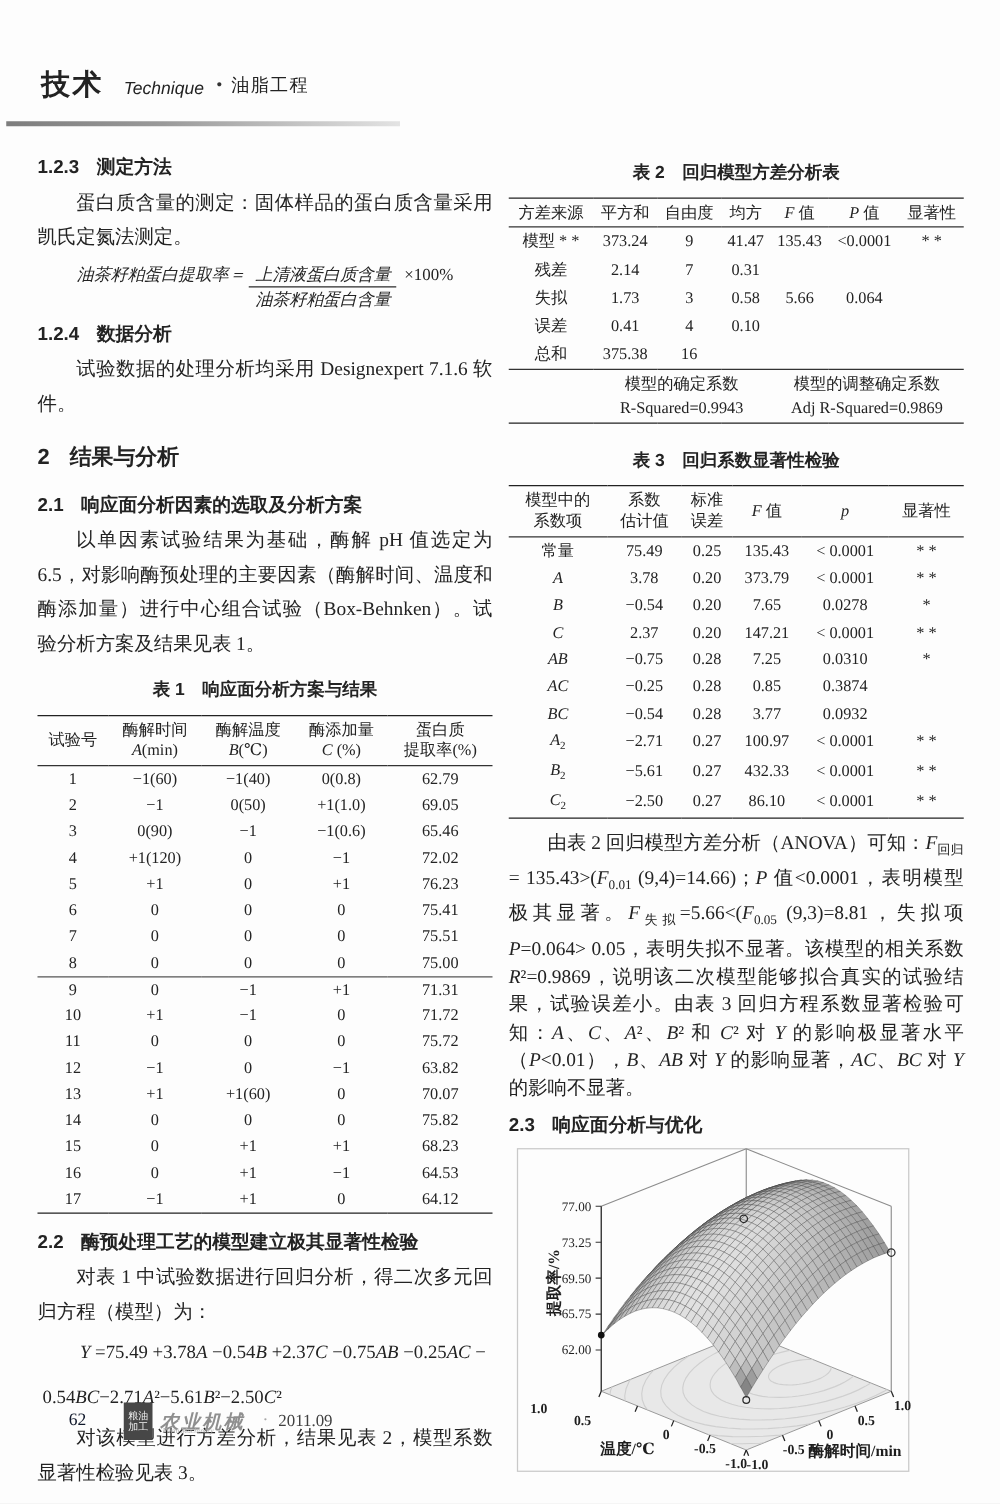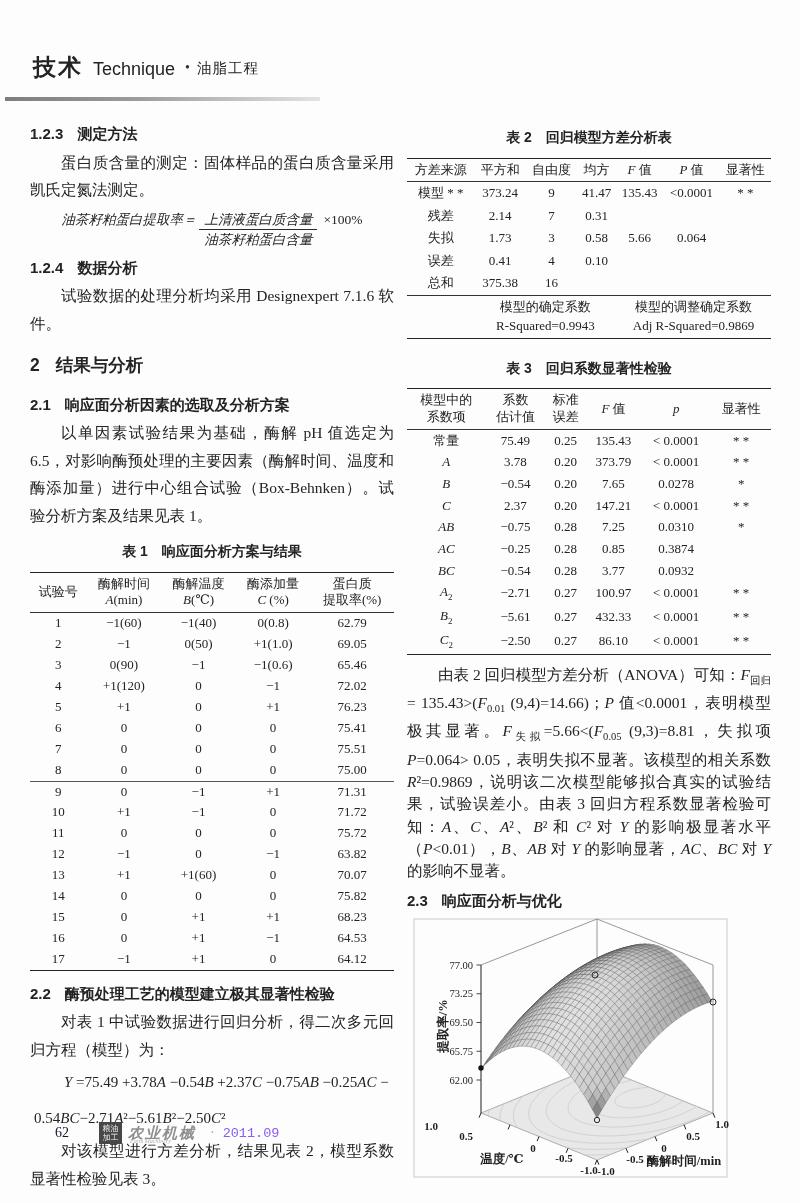--- a/index.html
+++ b/index.html
@@ -1,21 +1,21 @@
 <!DOCTYPE html>
 <html><head>
 <meta charset="utf-8">
 <style>
   html,body{margin:0;padding:0;background:#e9e9e9;}
   .page{position:relative;width:800px;height:1203px;background:#fdfdfd;margin:0 auto;overflow:hidden;
         font-family:"Liberation Serif","DejaVu Serif",serif;color:#232323;}
   
   .hdr{position:absolute;left:33px;top:52px;white-space:nowrap;}
   .hdr .cn{font-family:"Liberation Sans","DejaVu Sans",sans-serif;font-weight:bold;font-size:23px;letter-spacing:2px;}
-  .hdr .en{font-family:"Liberation Sans","DejaVu Sans",sans-serif;font-size:18px;margin-left:10px;}
+  .hdr .en{font-family:"Liberation Sans","DejaVu Sans",sans-serif;font-style:italic;font-size:14px;margin-left:16px;}
   .hdr .dot{color:#333;font-size:14px;margin:0 7px 0 10px;vertical-align:3px;}
   .hdr .sub{font-size:14.5px;letter-spacing:1px;vertical-align:2px;}
   .hrule{position:absolute;left:5px;top:97px;width:315px;height:4px;
          background:linear-gradient(to right,#7d7d7d,#9a9a9a 40%,#e3e3e3);}
   
   .col{position:absolute;top:118px;width:364px;font-size:15.5px;line-height:27.5px;text-align:justify;}
   .col-l{left:30px;}
   .col-r{left:407px;}
   p{margin:0;}
   .ind{text-indent:2em;}
@@ -43,28 +43,28 @@
   tfoot td{border-top:0.8px solid #333;padding:2px 1px;}
   tfoot tr.vals td{border-top:none;padding-top:0;}
   .t2 td{padding:2.8px 1px;}
   .t3 td{padding:2.4px 1px;}
   
   .fig{position:relative;width:364px;height:262px;margin-top:4px;}
   .anova{line-height:22.3px;}
   
   .foot{position:absolute;left:55px;top:1122px;display:flex;align-items:center;font-size:14px;color:#555;}
   .foot .pg{color:#0f172a;margin-right:30px;}
-  .logo{width:23px;height:22px;background:#474747;color:#efefef;font-size:8px;line-height:9px;
+  .logo{width:23px;height:30px;background:#474747;color:#efefef;font-size:8px;line-height:9px;
         display:flex;flex-direction:column;align-items:center;justify-content:center;
         font-family:"Liberation Sans","DejaVu Sans",sans-serif;margin-right:6px;}
   .jname{position:relative;color:#8f8f8f;font-style:italic;font-weight:bold;font-size:15px;letter-spacing:2px;}
   .jname .jen{position:absolute;left:2px;top:14px;font-size:6px;font-weight:normal;letter-spacing:0;
               color:#b0b0b0;white-space:nowrap;}
   .foot .dot2{color:#a8a8a8;margin:0 8px 0 14px;}
-  .foot .issue{color:#8b5cf6;font-family:Liberation Mono, monospace;font-size:13.5px;}
+  .foot .issue{color:#404040;font-family:Liberation Serif, serif;font-size:13.5px;}
   sub{font-size:68%;}
   i{font-family:"Liberation Serif","DejaVu Serif",serif;}
 </style>
 </head>
 <body>
 
 <div class="page">
 
   <div class="hdr">
     <span class="cn">技术</span><span class="en">Technique</span><span class="dot">•</span><span class="sub">油脂工程</span>

